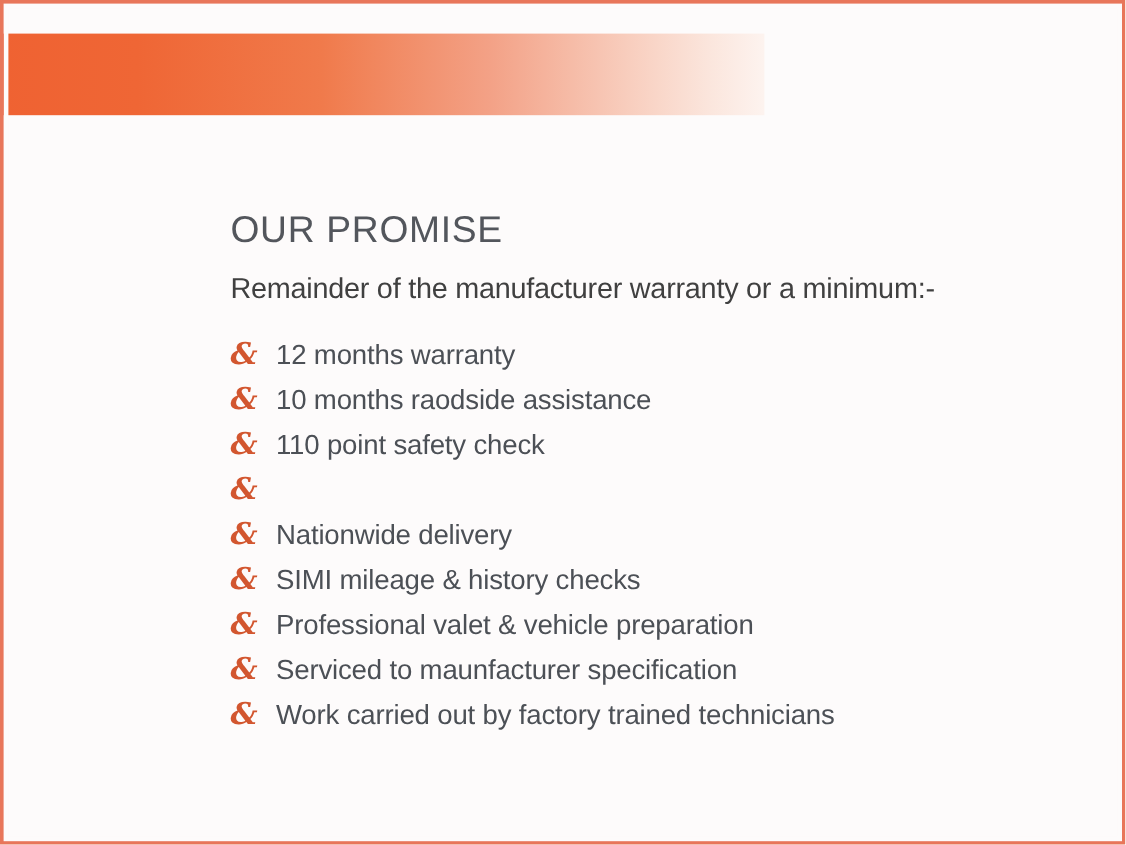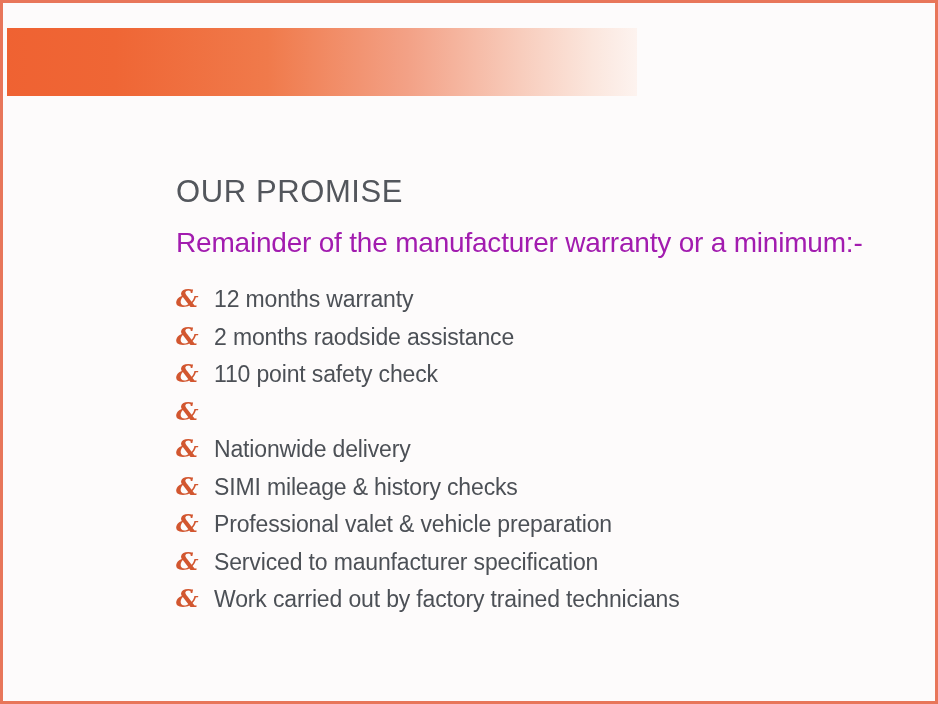--- a/index.html
+++ b/index.html
@@ -87,37 +87,37 @@
     font-size: 19.5px;
     letter-spacing: -0.9px;
     color: #2f333b;
     white-space: nowrap;
   }
   .logo-amp { color: #ec6a2c; }
 
   
   .content {
     position: absolute;
-    left: 176px;
+    left: 192px;
     top: 175px;
     width: 720px;
   }
   .page-title {
     font-family: "Liberation Sans", sans-serif;
     font-size: 31px;
     font-weight: normal;
     letter-spacing: 0.6px;
     color: #53565c;
     margin: 0 0 18px 0;
     line-height: 1.1;
   }
   .subtitle {
     font-family: "Liberation Sans", sans-serif;
-    font-size: 28px;
-    color: #a21caf;
+    font-size: 24px;
+    color: #404040;
     letter-spacing: -0.2px;
     margin: 0 0 22px 0;
     white-space: nowrap;
   }
 
   .promise-list {
     list-style: none;
     margin: 0;
     padding: 0;
   }
@@ -167,21 +167,21 @@
 
     <p class="subtitle">Remainder of the manufacturer warranty or a minimum:-</p>
 
     <ul class="promise-list">
       <li class="promise-item">
         <span class="bullet-amp">&amp;</span>
         <span class="item-text">12 months warranty</span>
       </li>
       <li class="promise-item">
         <span class="bullet-amp">&amp;</span>
-        <span class="item-text">2 months raodside assistance</span>
+        <span class="item-text">10 months raodside assistance</span>
       </li>
       <li class="promise-item">
         <span class="bullet-amp">&amp;</span>
         <span class="item-text">110 point safety check</span>
       </li>
       <li class="promise-item">
         <span class="bullet-amp">&amp;</span>
       </li>
       <li class="promise-item">
         <span class="bullet-amp">&amp;</span>

